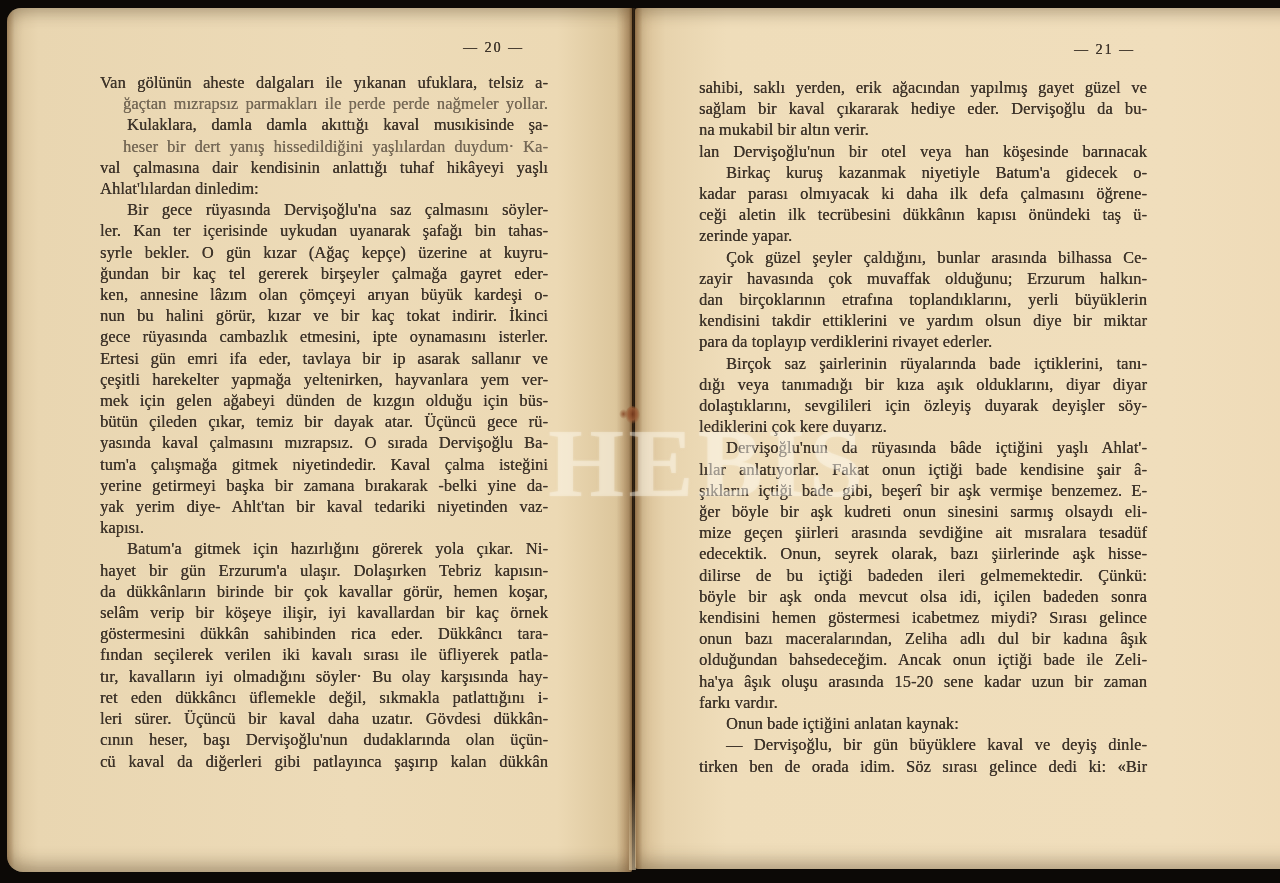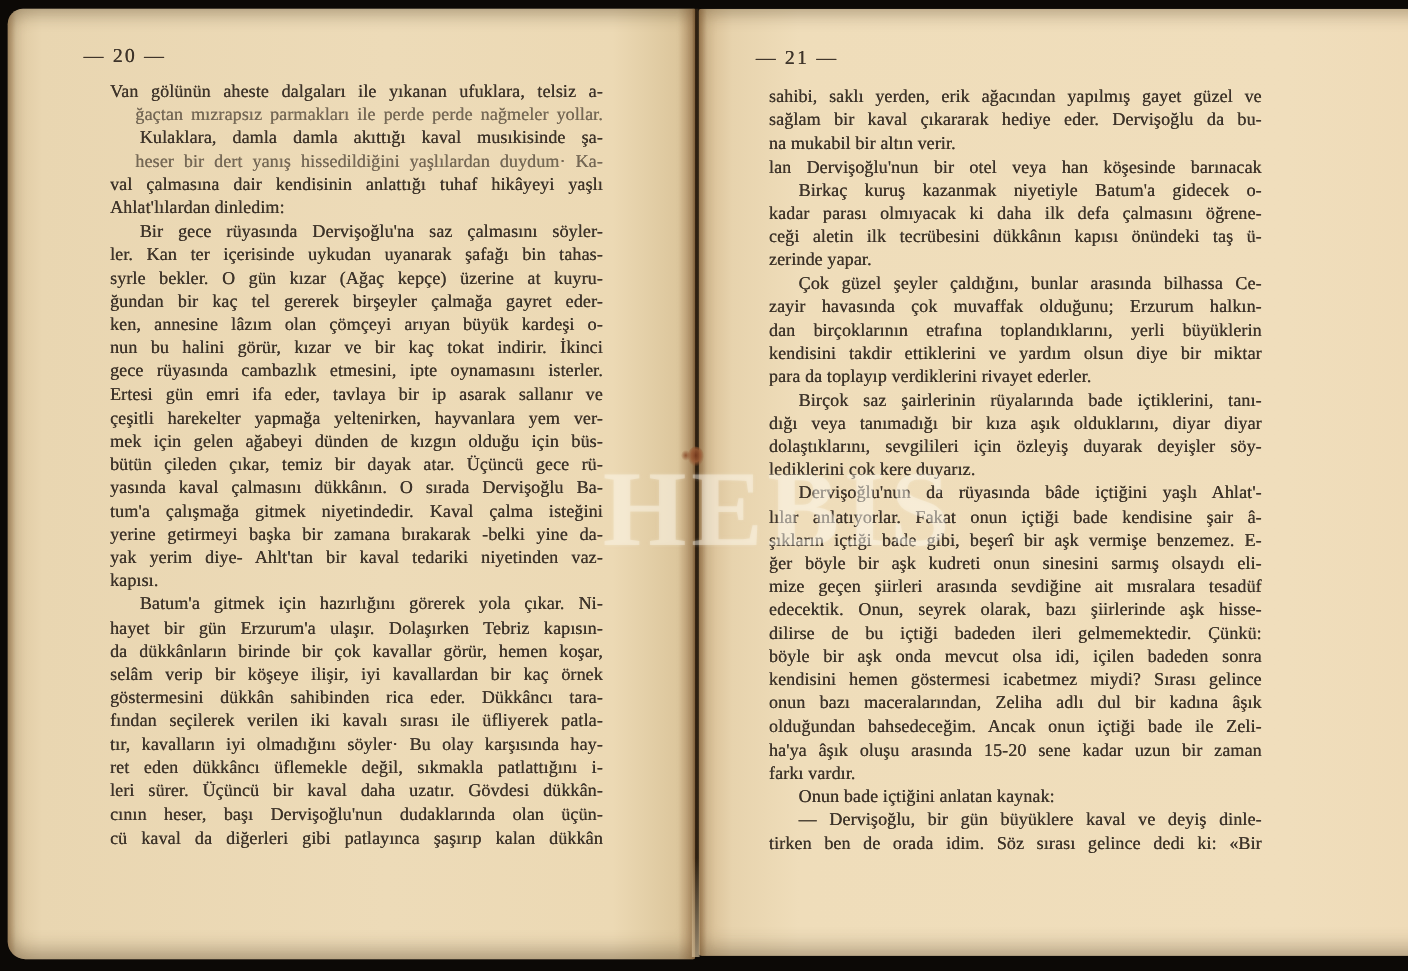--- a/index.html
+++ b/index.html
@@ -42,22 +42,22 @@
     background:
       linear-gradient(90deg,
         rgba(90,60,25,0) 0%, rgba(95,65,30,.45) 38%,
         rgba(45,28,12,.85) 52%, rgba(110,80,45,.4) 68%, rgba(110,80,45,0) 100%);
   }
   .gutter:after{
     content:"";position:absolute;left:0;bottom:0;width:100%;height:90px;
     background:linear-gradient(180deg, rgba(236,218,182,0), rgba(236,218,182,.55));
   }
   .pagenum{
-    position:absolute;width:448px;text-align:left;z-index:3;
-    font-size:18px;letter-spacing:2px;color:#3e342a;
+    position:absolute;width:448px;text-align:right;z-index:3;
+    font-size:14px;letter-spacing:2px;color:#3e342a;
     text-shadow:.2px 0 0 currentColor;
   }
   .pagenum.pn-left{left:69px;top:32px;}
   .pagenum.pn-right{left:52px;top:34px;}
   .text-block{
     position:absolute;width:448px;z-index:3;
   }
   .tb-left{left:93px;top:64px;}
   .tb-right{left:64px;top:69px;}
   .tline{
@@ -105,21 +105,21 @@
         <div class="tline j">ler. Kan ter içerisinde uykudan uyanarak şafağı bin tahas-</div>
         <div class="tline j">syrle bekler. O gün kızar (Ağaç kepçe) üzerine at kuyru-</div>
         <div class="tline j">ğundan bir kaç tel gererek birşeyler çalmağa gayret eder-</div>
         <div class="tline j">ken, annesine lâzım olan çömçeyi arıyan büyük kardeşi o-</div>
         <div class="tline j">nun bu halini görür, kızar ve bir kaç tokat indirir. İkinci</div>
         <div class="tline j">gece rüyasında cambazlık etmesini, ipte oynamasını isterler.</div>
         <div class="tline j">Ertesi gün emri ifa eder, tavlaya bir ip asarak sallanır ve</div>
         <div class="tline j">çeşitli harekelter yapmağa yeltenirken, hayvanlara yem ver-</div>
         <div class="tline j">mek için gelen ağabeyi dünden de kızgın olduğu için büs-</div>
         <div class="tline j">bütün çileden çıkar, temiz bir dayak atar. Üçüncü gece rü-</div>
-        <div class="tline j">yasında kaval çalmasını dükkânın. O sırada Dervişoğlu Ba-</div>
+        <div class="tline j">yasında kaval çalmasını mızrapsız. O sırada Dervişoğlu Ba-</div>
         <div class="tline j">tum'a çalışmağa gitmek niyetindedir. Kaval çalma isteğini</div>
         <div class="tline j">yerine getirmeyi başka bir zamana bırakarak -belki yine da-</div>
         <div class="tline j">yak yerim diye- Ahlt'tan bir kaval tedariki niyetinden vaz-</div>
         <div class="tline">kapısı.</div>
         <div class="tline j ind">Batum'a gitmek için hazırlığını görerek yola çıkar. Ni-</div>
         <div class="tline j">hayet bir gün Erzurum'a ulaşır. Dolaşırken Tebriz kapısın-</div>
         <div class="tline j">da dükkânların birinde bir çok kavallar görür, hemen koşar,</div>
         <div class="tline j">selâm verip bir köşeye ilişir, iyi kavallardan bir kaç örnek</div>
         <div class="tline j">göstermesini dükkân sahibinden rica eder. Dükkâncı tara-</div>
         <div class="tline j">fından seçilerek verilen iki kavalı sırası ile üfliyerek patla-</div>

